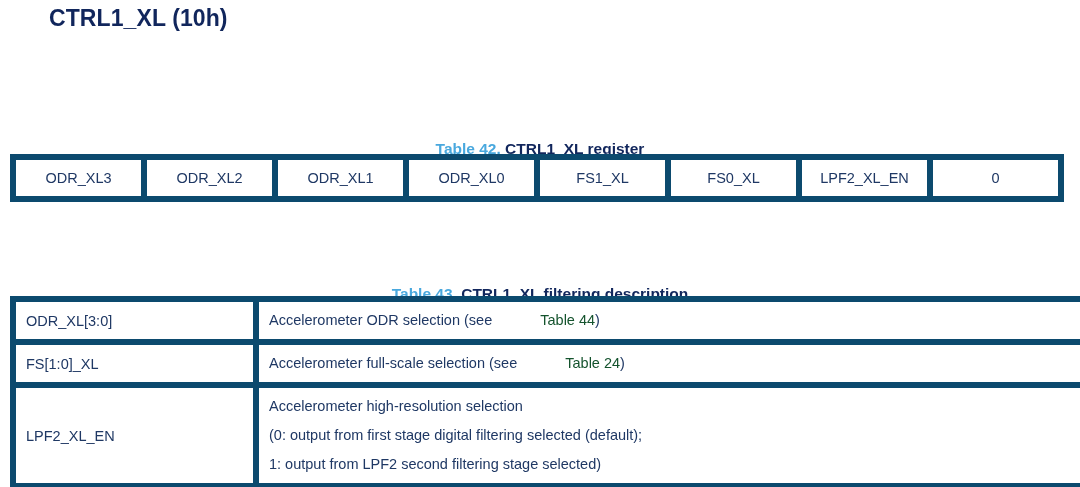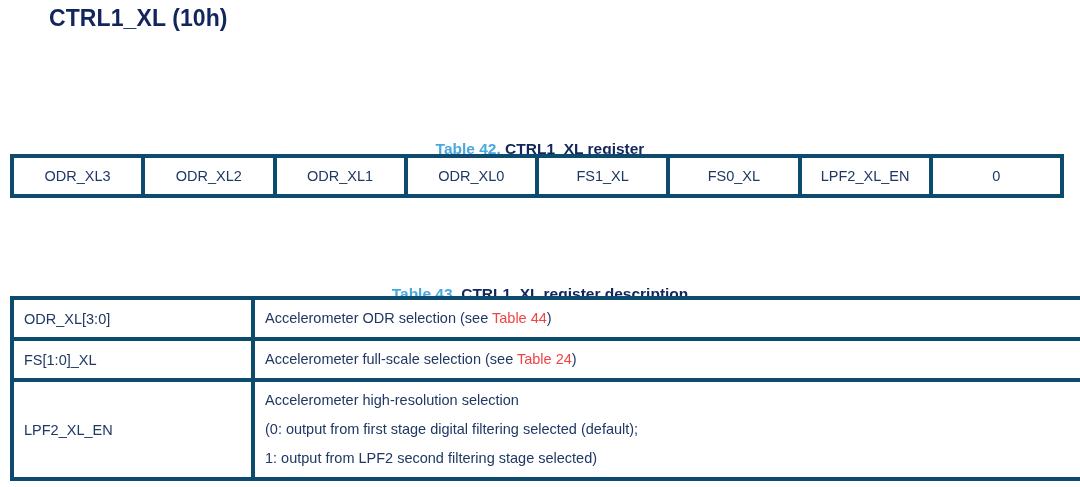--- a/index.html
+++ b/index.html
@@ -66,21 +66,21 @@
   #caption-43 { top: 265px; }
 
   
   .doc-table {
     position: absolute;
     border-collapse: collapse;
     table-layout: fixed;
     background: #ffffff;
   }
   .doc-table td {
-    border: 4px solid #0c4a6e;
+    border: 6px solid #0c4a6e;
     color: #1f3864;
     font-size: 14.5px;
     font-weight: normal;
     vertical-align: middle;
   }
 
   
   #bit-table {
     left: 10px;
     top: 154px;
@@ -111,21 +111,22 @@
   }
   #desc-table tr.row-short td {
     height: 20px;
   }
   .desc-line {
     display: block;
     line-height: 29px;
     white-space: nowrap;
   }
   .xref {
-    color: #ef4444;
+    color: #14532d;
+    margin-left: 44px;
   }
 </style>
 </head>
 <body>
 
 <div class="page">
 
   <div class="reg-title">CTRL1_XL (10h)</div>
 
   <div class="table-caption" id="caption-42">
@@ -143,21 +144,21 @@
         <td>FS1_XL</td>
         <td>FS0_XL</td>
         <td>LPF2_XL_EN</td>
         <td>0</td>
       </tr>
     </tbody>
   </table>
 
   <div class="table-caption" id="caption-43">
     <span class="caption-num">Table 43.</span>
-    <span class="caption-text">CTRL1_XL register description</span>
+    <span class="caption-text">CTRL1_XL filtering description</span>
   </div>
 
   <table class="doc-table" id="desc-table">
     <tbody>
       <tr class="row-short">
         <td class="field-name">ODR_XL[3:0]</td>
         <td class="field-desc">
           <span class="desc-line">
             <span>Accelerometer ODR selection (see </span><a class="xref" href="#" style="text-decoration:none">Table 44</a><span>)</span>
           </span>

